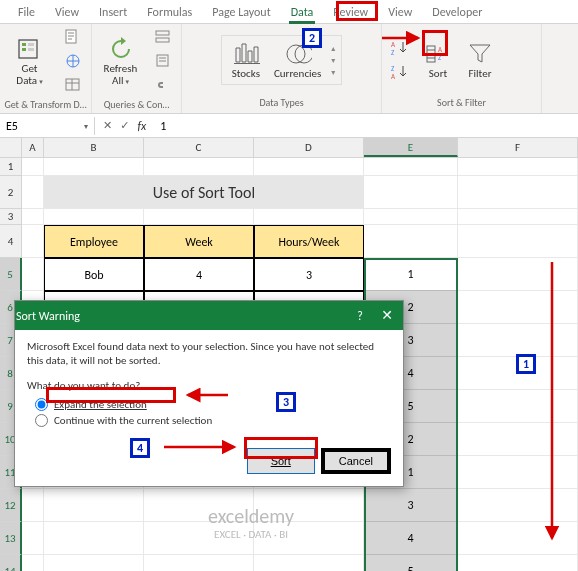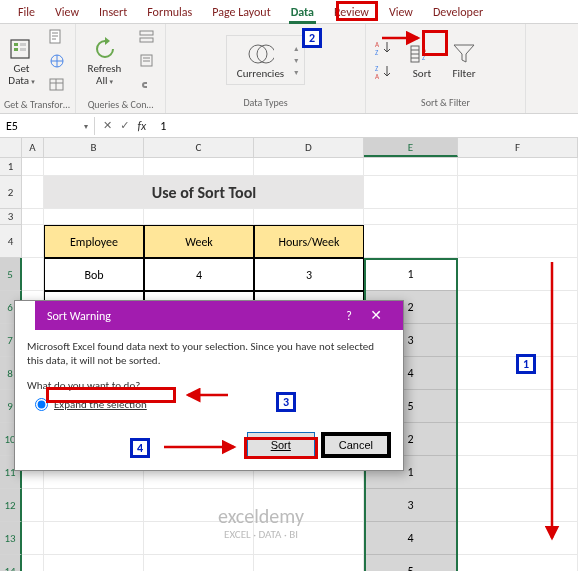--- a/index.html
+++ b/index.html
@@ -1,21 +1,21 @@
 <!DOCTYPE html>
 <html><head>
 <meta charset="utf-8">
 <style>
   * { box-sizing: border-box; margin: 0; padding: 0; }
   body { font-family: "Segoe UI", Calibri, sans-serif; font-size: 12px; background: #fff; width: 578px; height: 571px; overflow: hidden; position: relative; }
   
   
   .ribbon-tabs { display: flex; align-items: flex-end; height: 24px; border-bottom: 1px solid #d4d4d4; padding-left: 8px; background: #fff; }
-  .ribbon-tab { padding: 4px 10px; font-size: 12px; color: #7f1d1d; cursor: pointer; position: relative; }
-  .ribbon-tab.active { color: #217346; font-weight: 700; }
+  .ribbon-tab { padding: 4px 10px; font-size: 12px; color: #737373; cursor: pointer; position: relative; }
+  .ribbon-tab.active { color: #217346; font-weight: 400; }
   .ribbon-tab.active::after { content: ""; position: absolute; bottom: -1px; left: 8px; right: 8px; height: 3px; background: #217346; }
   
   
   .ribbon { display: flex; height: 90px; border-bottom: 1px solid #d4d4d4; background: #f3f2f1; }
   .ribbon-group { display: flex; flex-direction: column; border-right: 1px solid #e1e1e1; padding: 2px 4px; }
   .ribbon-group-items { flex: 1; display: flex; align-items: center; gap: 4px; }
   .ribbon-group-label { font-size: 10px; text-align: center; color: #666; padding: 2px 0; white-space: nowrap; overflow: hidden; text-overflow: ellipsis; }
   .rb-btn { display: flex; flex-direction: column; align-items: center; justify-content: center; padding: 2px 4px; cursor: pointer; min-width: 28px; font-size: 11px; color: #333; }
   .rb-btn .ico { width: 28px; height: 28px; display: flex; align-items: center; justify-content: center; }
   .rb-btn.small .ico { width: 18px; height: 18px; }
@@ -42,67 +42,67 @@
   .rows { position: relative; }
   .row { display: flex; height: 33px; }
   .row.r1 { height: 18px; }
   .row-h { width: 22px; background: #f0f0f0; border-right: 1px solid #d4d4d4; border-bottom: 1px solid #d4d4d4; text-align: center; font-size: 11px; line-height: 33px; color: #333; }
   .row.r1 .row-h { line-height: 18px; }
   .row-h.sel { background: #d2d2d2; color: #217346; border-right: 2px solid #217346; }
   .cell { border-right: 1px solid #e8e8e8; border-bottom: 1px solid #e8e8e8; display: flex; align-items: center; justify-content: center; font-size: 12px; background: #fff; }
   .cell.sel-area { background: #d6d6d6; border-right: 1px solid #bbb; border-bottom: 1px solid #bbb; }
   .cell.sel-area.active { background: #fff; }
   
-  .title-banner { background: #e7e6e6; font-size: 16px; font-weight: 700; color: #333; }
+  .title-banner { background: #e7e6e6; font-size: 16px; font-weight: 400; color: #333; }
   .table-hdr { background: #ffe699; font-weight: normal; border: 1px solid #000 !important; }
   .table-cell { border: 1px solid #000 !important; background: #fff; }
   
   
   .sel-border { position: absolute; border: 2px solid #217346; pointer-events: none; z-index: 5; }
   
   
   .dialog { position: absolute; z-index: 50; background: #fff; border: 1px solid #888; box-shadow: 3px 3px 10px rgba(0,0,0,0.3); width: 390px; }
-  .dlg-title { background: #a21caf; color: #fff; padding: 6px 12px; font-size: 12px; display: flex; align-items: center; margin-left: 20px; }
+  .dlg-title { background: #15803d; color: #fff; padding: 6px 1px; font-size: 12px; display: flex; align-items: center; }
   .dlg-title .ttl { flex: 1; }
   .dlg-title .help { width: 24px; text-align: center; cursor: pointer; }
   .dlg-title .close { width: 30px; text-align: center; cursor: pointer; font-size: 14px; }
   .dlg-body { padding: 10px 12px; font-size: 11px; color: #333; }
   .dlg-msg { margin-bottom: 10px; line-height: 1.3; }
   .dlg-q { margin-bottom: 6px; }
   .dlg-opt { display: flex; align-items: center; gap: 4px; margin: 3px 0 3px 8px; }
   .dlg-opt input { margin-right: 2px; }
   .dlg-btns { display: flex; justify-content: flex-end; gap: 6px; padding: 8px 12px 12px; }
   .dlg-btn { min-width: 68px; padding: 3px 14px; font-size: 11px; background: #e1e1e1; border: 4px solid #000000; cursor: pointer; }
   .dlg-btn.default { border: 1px solid #0f6cbd; }
   
   
   .callout { position: absolute; z-index: 100; width: 20px; height: 20px; border: 3px solid #0020c2; background: #fff; color: #0020c2; font-weight: bold; font-size: 12px; display: flex; align-items: center; justify-content: center; }
   .red-box { position: absolute; z-index: 99; border: 3px solid #d90000; pointer-events: none; }
   .red-arrow { position: absolute; z-index: 99; pointer-events: none; }
   
-  .watermark { position: absolute; bottom: 30px; left: 218px; z-index: 40; font-size: 11px; color: #bbb; text-align: center; }
+  .watermark { position: absolute; bottom: 30px; left: 208px; z-index: 40; font-size: 11px; color: #bbb; text-align: center; }
   .watermark .big { font-size: 20px; color: #bbb; }
 </style>
 </head>
 <body>
 
 <div class="ribbon-tabs">
   <div class="ribbon-tab">File</div>
   <div class="ribbon-tab">View</div>
   <div class="ribbon-tab">Insert</div>
   <div class="ribbon-tab">Formulas</div>
   <div class="ribbon-tab">Page Layout</div>
   <div class="ribbon-tab active">Data</div>
   <div class="ribbon-tab">Review</div>
   <div class="ribbon-tab">View</div>
   <div class="ribbon-tab">Developer</div>
 </div>
 
 <div class="ribbon">
-  <div class="ribbon-group" style="width:76px">
+  <div class="ribbon-group" style="width:92px">
     <div class="ribbon-group-items">
       <div class="rb-btn">
         <span class="ico">
             <svg width="26" height="26">
               <rect x="2" y="4" width="18" height="18" fill="none" stroke="#444" stroke-width="1.2"></rect>
               <rect x="5" y="7" width="4" height="3" fill="#6aa84f"></rect>
               <rect x="5" y="12" width="4" height="3" fill="#6aa84f"></rect>
               <rect x="11" y="7" width="6" height="3" fill="#ccc"></rect>
               <rect x="11" y="12" width="6" height="3" fill="#ccc"></rect>
             </svg>
@@ -177,20 +177,29 @@
     </div>
     <div class="ribbon-group-label">Queries &amp; Con…</div>
   </div>
 
   <div class="ribbon-group" style="width:200px">
     <div class="ribbon-group-items" style="justify-content:center;gap:8px">
       <div style="display:flex;gap:6px;align-items:center;border:1px solid #ddd;padding:2px 6px">
         <div class="rb-btn">
           <span class="ico">
               <svg width="34" height="28">
+                <path d="M4 22V8h4v14zM10 22V4h4v18zM16 22V11h4v11zM22 22V7h4v15z" fill="none" stroke="#666"></path>
+                <rect x="2" y="23" width="28" height="1" fill="#666"></rect>
+              </svg>
+            </span>
+          <span class="lbl">Stocks</span>
+        </div>
+        <div class="rb-btn">
+          <span class="ico">
+              <svg width="34" height="28">
                 <ellipse cx="12" cy="14" rx="9" ry="9" fill="none" stroke="#666"></ellipse>
                 <ellipse cx="20" cy="14" rx="9" ry="9" fill="none" stroke="#666"></ellipse>
               </svg>
             </span>
           <span class="lbl">Currencies</span>
         </div>
         <div style="display:flex;flex-direction:column;gap:2px">
           <span style="font-size:8px;color:#888;cursor:pointer">▴</span>
           <span style="font-size:8px;color:#888;cursor:pointer">▾</span>
           <span style="font-size:8px;color:#888;cursor:pointer">▾</span>
@@ -412,20 +421,24 @@
     <span class="ttl">Sort Warning</span>
     <span class="help">?</span>
     <span class="close">✕</span>
   </div>
   <div class="dlg-body">
     <div class="dlg-msg">Microsoft Excel found data next to your selection.  Since you have not selected this data, it will not be sorted.</div>
     <div class="dlg-q">What do you want to do?</div>
     <label class="dlg-opt">
       <input type="radio" name="sortopt" checked="" style="">
       <span style="text-decoration:underline">Expand the selection</span>
+    </label>
+    <label class="dlg-opt">
+      <input type="radio" name="sortopt" style="">
+      <span>Continue with the current selection</span>
     </label>
   </div>
   <div class="dlg-btns">
     <button class="dlg-btn default"><u>Sort</u></button>
     <button class="dlg-btn">Cancel</button>
   </div>
 </div>
 
 <div class="red-box" style="top:1px;left:336px;width:42px;height:20px"></div>
 <div class="red-box" style="top:30px;left:422px;width:26px;height:26px"></div>

